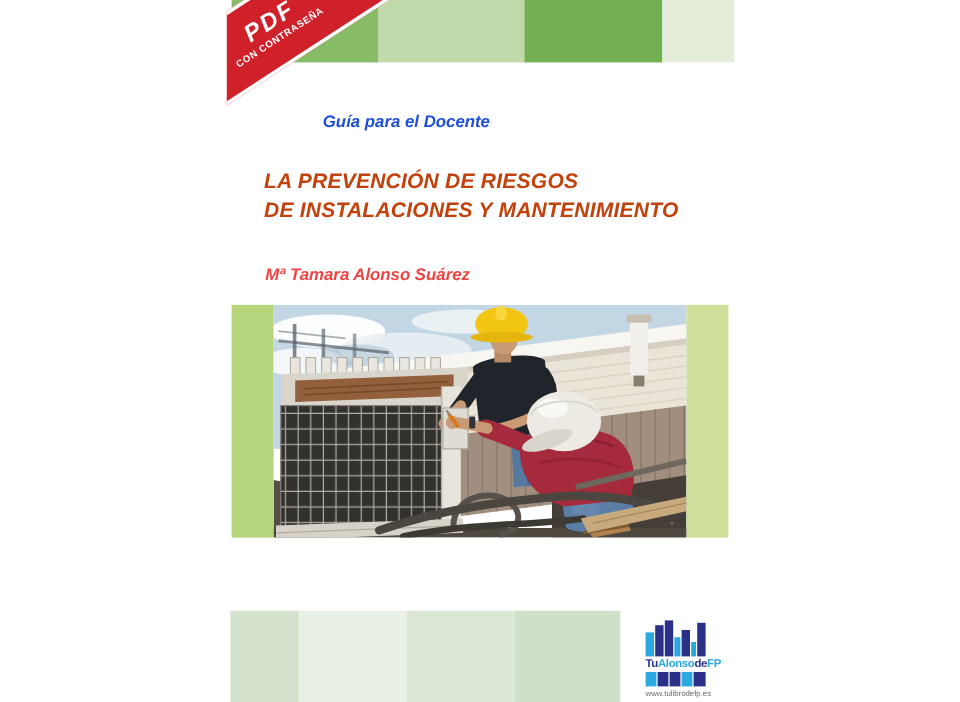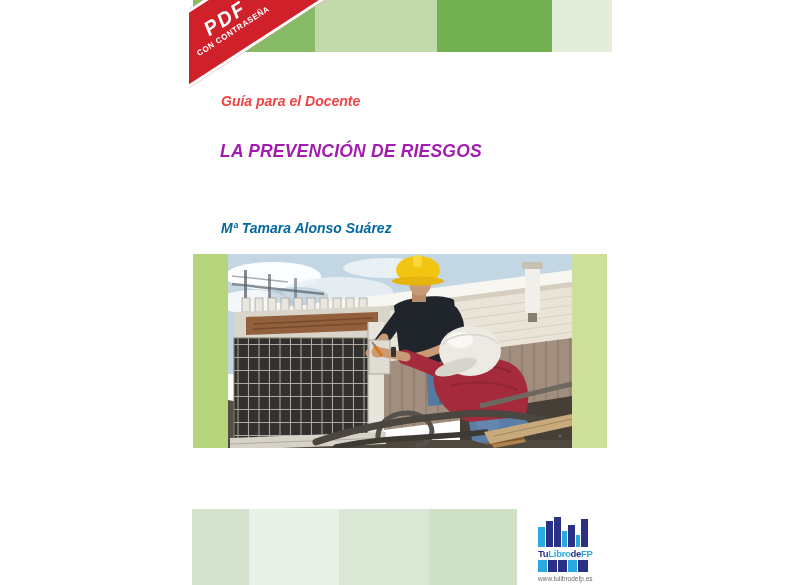--- a/index.html
+++ b/index.html
@@ -79,29 +79,30 @@
     <div class="cell-4" style="background-color: rgb(227, 237, 217);"></div>
   </div>
 
   <div class="ribbon-clip">
     <div class="ribbon" style="background-color: rgb(208, 32, 41);">
       <span class="ribbon-title">PDF</span>
       <span class="ribbon-sub">CON CONTRASEÑA</span>
     </div>
   </div>
 
-  <div class="series" style="color: #ef4444;">
+  <div class="series" style="color: #1d4ed8; margin-left: 48px;">
     <div>Guía para el Docente</div>
   </div>
 
-  <div class="title" style="color: #a21caf;">
+  <div class="title" style="color: #c2410c;">
     <div>LA PREVENCIÓN DE RIESGOS</div>
-  </div>
-
-  <div class="author" style="color: #0369a1;">Mª Tamara Alonso Suárez</div>
+    <div>DE INSTALACIONES Y MANTENIMIENTO</div>
+  </div>
+
+  <div class="author" style="color: #ef4444;">Mª Tamara Alonso Suárez</div>
 
   <div class="strip strip-left" style="background-color: rgb(182, 212, 124);"></div>
   <div class="strip strip-right" style="background-color: rgb(206, 223, 153);"></div>
 
   <div class="photo">
     <svg width="344" height="194" viewBox="0 0 344 194" xmlns="http://www.w3.org/2000/svg">
       <defs>
         <pattern id="coil" width="10.5" height="13" patternUnits="userSpaceOnUse">
           <rect width="10.5" height="13" fill="#32312d"></rect>
           <path d="M10 0 V13 M0 12.5 H10.5" stroke="#c6c1b7" stroke-width="1" opacity="0.85"></path>
@@ -240,21 +241,21 @@
     <div class="logo-top-bars">
       <div style="width: 7px; height: 20px; background-color: rgb(41, 169, 224);"></div>
       <div style="width: 7px; height: 26px; background-color: rgb(43, 48, 135);"></div>
       <div style="width: 7px; height: 30px; background-color: rgb(43, 48, 135);"></div>
       <div style="width: 5px; height: 16px; background-color: rgb(41, 169, 224);"></div>
       <div style="width: 7px; height: 22px; background-color: rgb(43, 48, 135);"></div>
       <div style="width: 4px; height: 12px; background-color: rgb(41, 169, 224);"></div>
       <div style="width: 7px; height: 28px; background-color: rgb(43, 48, 135);"></div>
     </div>
     <div class="logo-name">
-      <span style="color: rgb(43, 48, 135); text-align: center;">Tu</span><span style="color: rgb(41, 169, 224);">Libro</span><span style="color: rgb(43, 48, 135);">de</span><span style="color: rgb(41, 169, 224);">FP</span>
+      <span style="color: rgb(43, 48, 135); text-align: center;">Tu</span><span style="color: rgb(41, 169, 224);">Alonso</span><span style="color: rgb(43, 48, 135);">de</span><span style="color: rgb(41, 169, 224);">FP</span>
     </div>
     <div class="logo-bottom-bars">
       <div style="width: 9px; background-color: rgb(41, 169, 224);"></div>
       <div style="width: 9px; background-color: rgb(43, 48, 135);"></div>
       <div style="width: 9px; background-color: rgb(43, 48, 135);"></div>
       <div style="width: 9px; background-color: rgb(41, 169, 224);"></div>
       <div style="width: 10px; background-color: rgb(43, 48, 135);"></div>
     </div>
     <div class="logo-url">www.tulibrodefp.es</div>
   </div>

